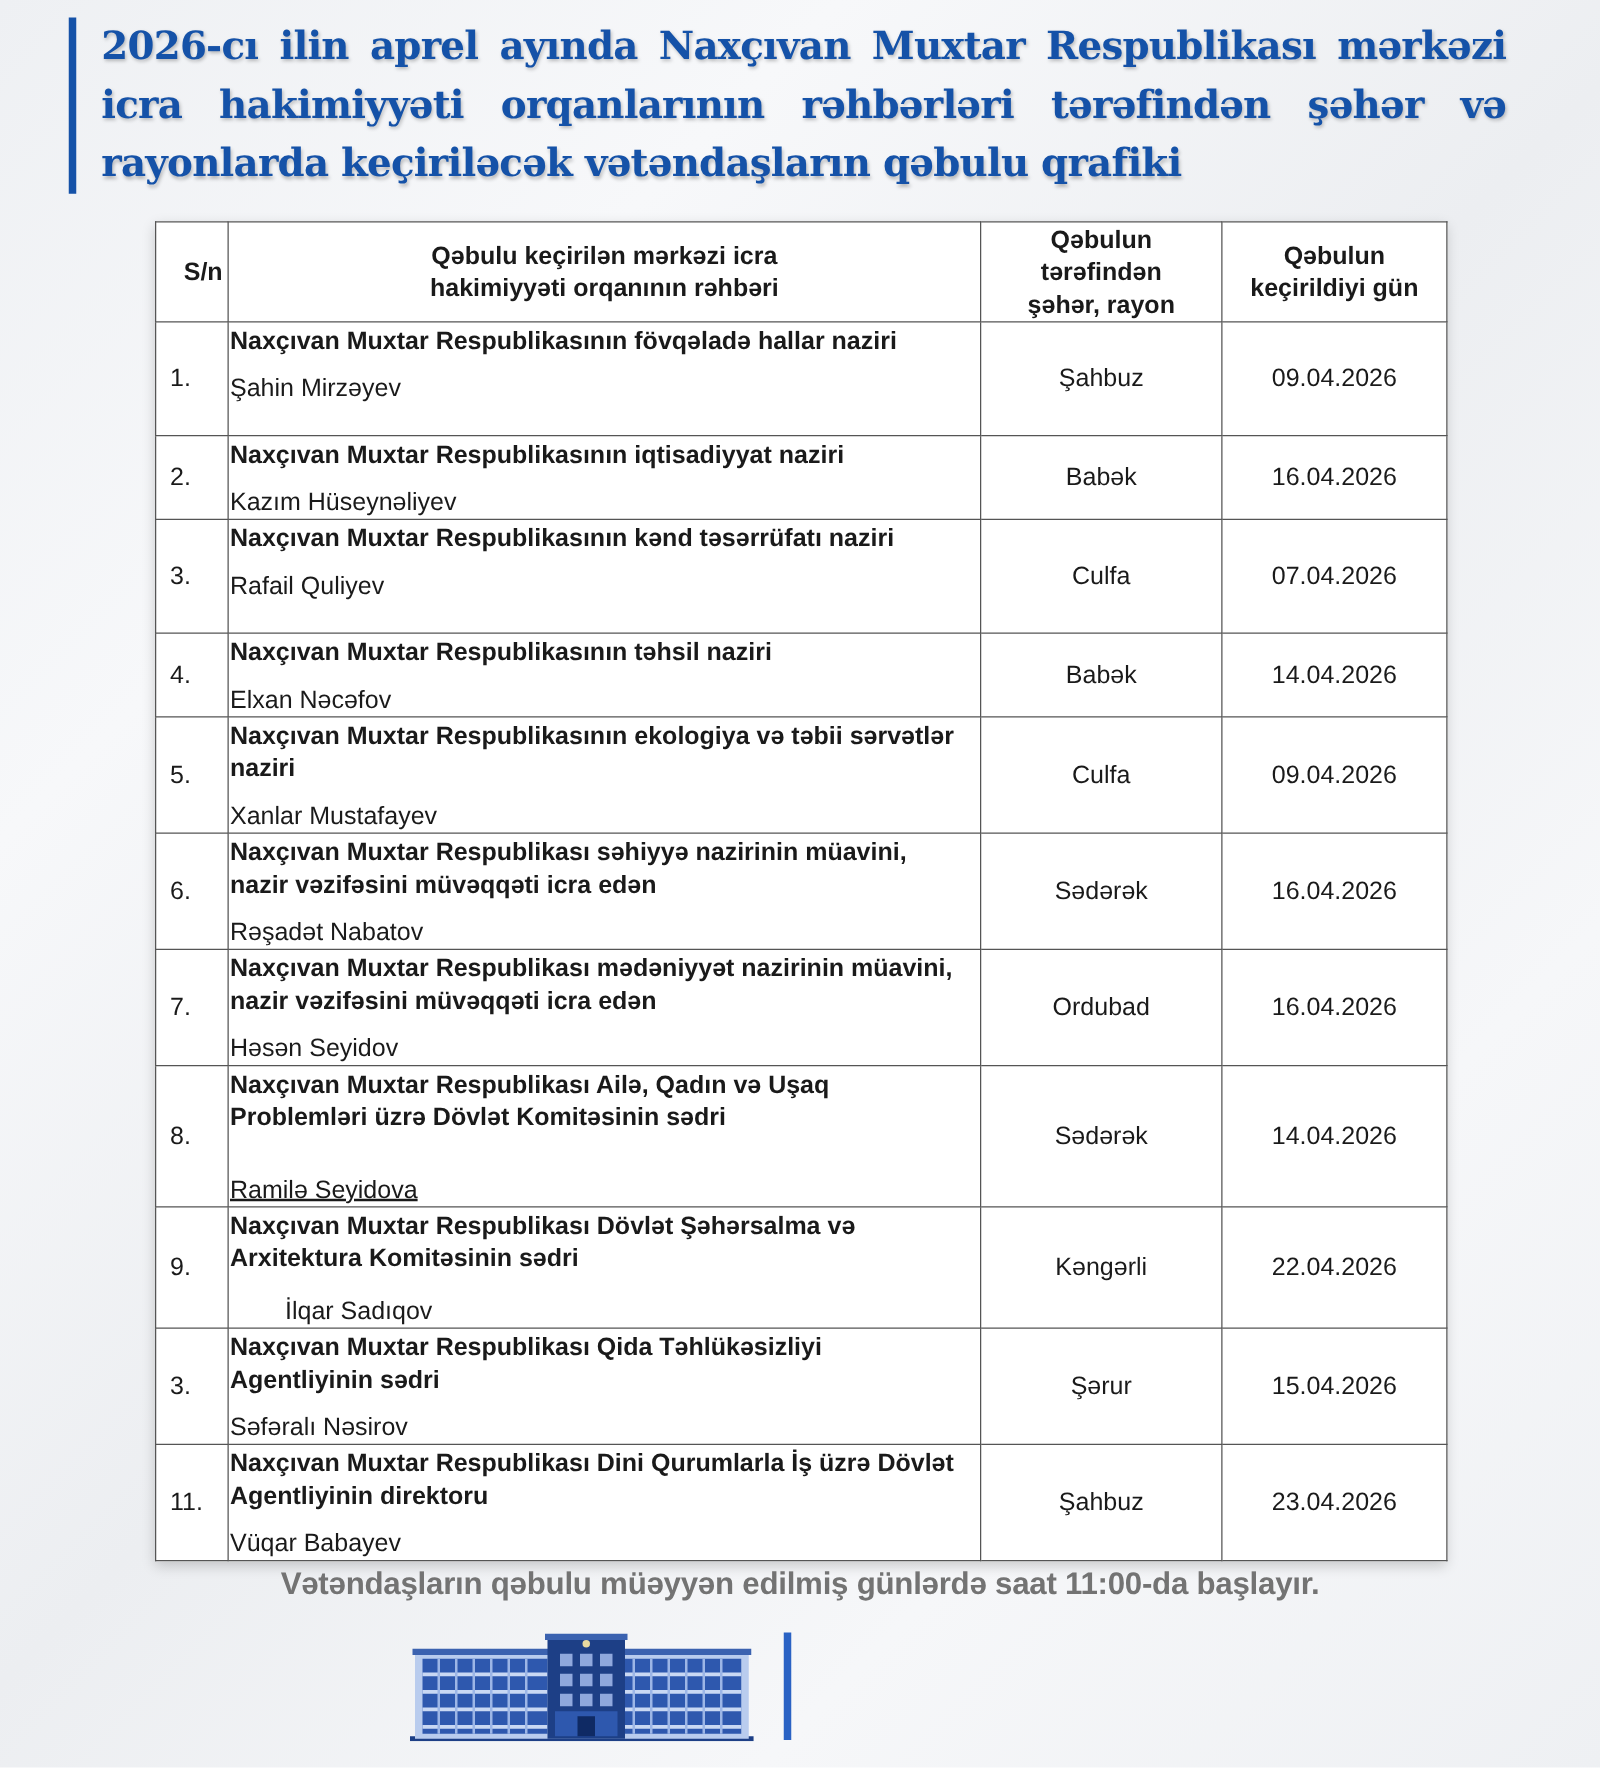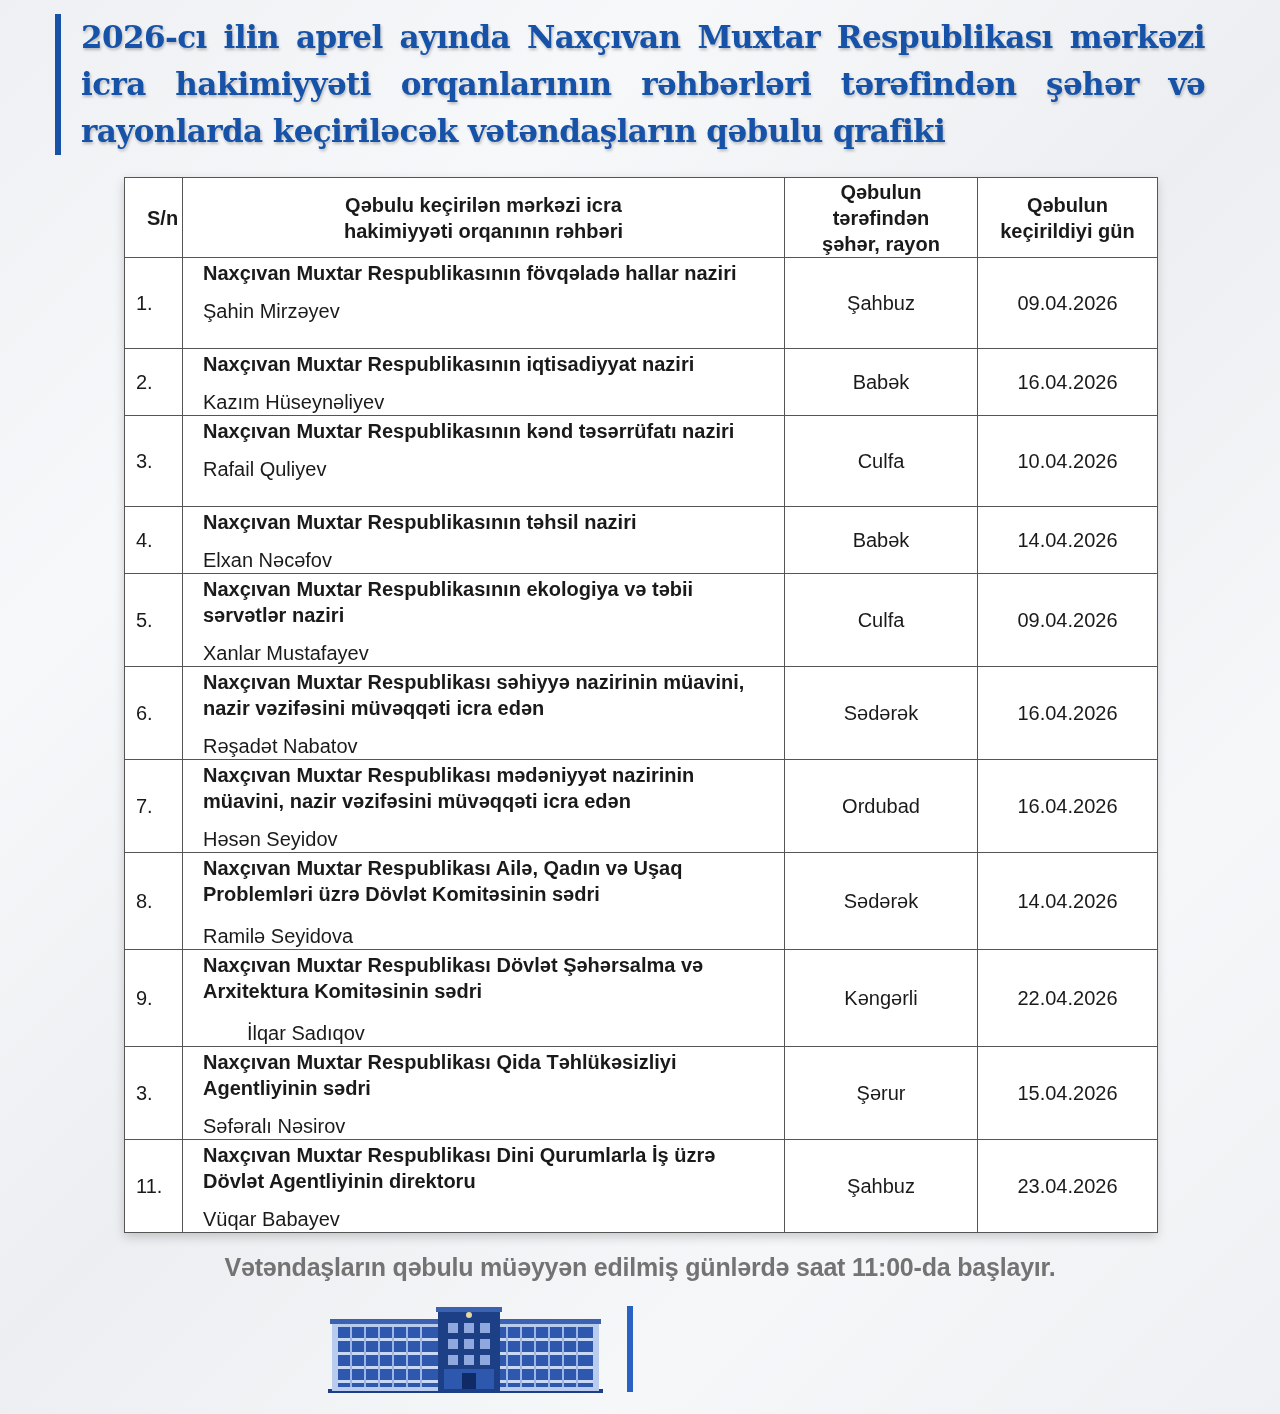--- a/index.html
+++ b/index.html
@@ -54,21 +54,21 @@
       line-height: 26px;
       height: 80px;
       padding: 0 6px;
     }
     th.sn-h { text-align: left; padding-left: 22px; }
     col.c1 { width: 58px; }
     col.c2 { width: 602px; }
     col.c3 { width: 193px; }
     col.c4 { width: 180px; }
     td.sn { padding-left: 11px; vertical-align: middle; }
-    td.body { padding: 2px 8px 0 20px; vertical-align: top; }
+    td.body { padding: 2px 8px 0 1px; vertical-align: top; }
     td.center { text-align: center; vertical-align: middle; }
     .pos { font-weight: bold; line-height: 26px; display: block; }
     .name { line-height: 26px; display: block; margin-top: 12px; }
     .footer-note {
       position: absolute;
       left: 0; width: 1280px;
       top: 1253px;
       text-align: center;
       font-weight: bold;
       font-size: 25px;
@@ -137,21 +137,21 @@
           <td class="center">Babək</td>
           <td class="center">16.04.2026</td>
         </tr>
         <tr style="height:91px;">
           <td class="sn">3.</td>
           <td class="body">
             <span class="pos">Naxçıvan Muxtar Respublikasının kənd təsərrüfatı naziri</span>
             <span class="name">Rafail Quliyev</span>
           </td>
           <td class="center">Culfa</td>
-          <td class="center">10.04.2026</td>
+          <td class="center">07.04.2026</td>
         </tr>
         <tr style="height:66px;">
           <td class="sn">4.</td>
           <td class="body">
             <span class="pos">Naxçıvan Muxtar Respublikasının təhsil naziri</span>
             <span class="name">Elxan Nəcəfov</span>
           </td>
           <td class="center">Babək</td>
           <td class="center">14.04.2026</td>
         </tr>
@@ -179,21 +179,21 @@
             <span class="pos">Naxçıvan Muxtar Respublikası mədəniyyət nazirinin müavini, nazir vəzifəsini müvəqqəti icra edən</span>
             <span class="name">Həsən Seyidov</span>
           </td>
           <td class="center">Ordubad</td>
           <td class="center">16.04.2026</td>
         </tr>
         <tr style="height:97px;">
           <td class="sn">8.</td>
           <td class="body">
             <span class="pos">Naxçıvan Muxtar Respublikası Ailə, Qadın və Uşaq Problemləri üzrə Dövlət Komitəsinin sədri</span>
-            <span class="name" style="margin-top:16px;">Ramilə Seyidova</span>
+            <span class="name" style="margin-top:32px;text-decoration:underline;">Ramilə Seyidova</span>
           </td>
           <td class="center">Sədərək</td>
           <td class="center">14.04.2026</td>
         </tr>
         <tr style="height:97px;">
           <td class="sn">9.</td>
           <td class="body">
             <span class="pos">Naxçıvan Muxtar Respublikası Dövlət Şəhərsalma və Arxitektura Komitəsinin sədri</span>
             <span class="name" style="margin-top:16px;margin-left:44px;">İlqar Sadıqov</span>
           </td>

